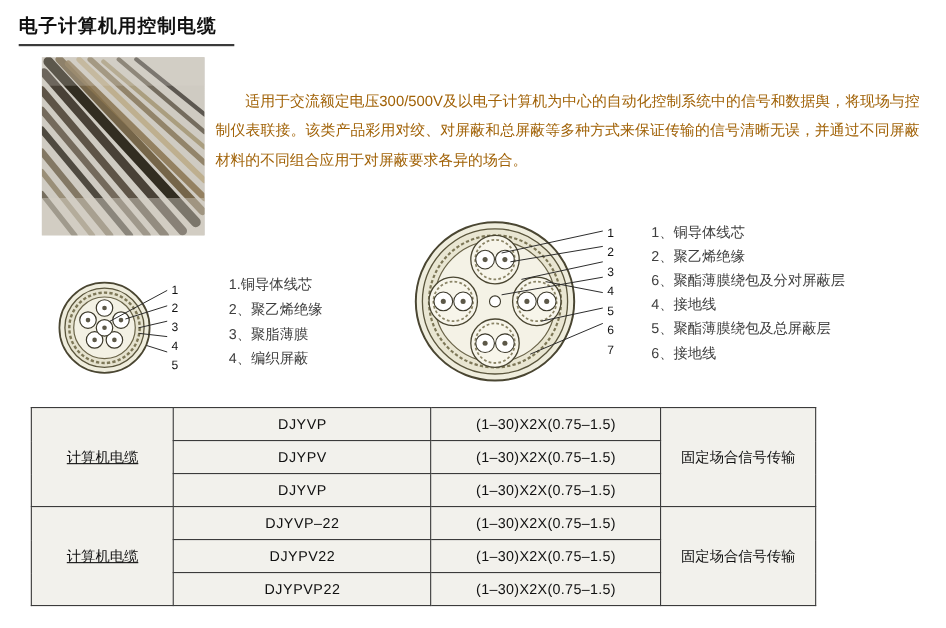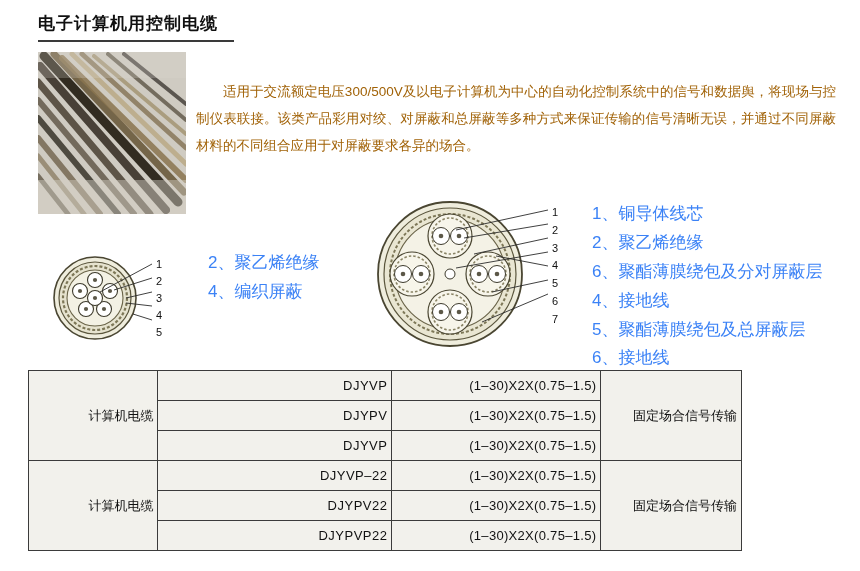--- a/index.html
+++ b/index.html
@@ -12,21 +12,21 @@
     height: 571px;
     position: relative;
     font-family: "Liberation Sans", sans-serif;
     color: #1a1a1a;
     overflow: hidden;
   }
 
   
   #title-bar {
     position: absolute;
-    left: 38px;
+    left: 17px;
     top: 12px;
     width: 812px;
   }
   #title-text {
     font-size: 17px;
     font-weight: bold;
     letter-spacing: 1px;
     color: #111;
     padding-bottom: 5px;
   }
@@ -62,23 +62,23 @@
 
   
   .diagram-wrap { position: absolute; }
 
   
   #diagram-left { left: 40px; top: 240px; width: 320px; height: 115px; }
   #diagram-right { left: 370px; top: 196px; width: 470px; height: 160px; }
 
   .legend-list {
     position: absolute;
-    font-size: 17px;
+    font-size: 13px;
     line-height: 1.72;
-    color: #3b82f6;
+    color: #404040;
     white-space: nowrap;
   }
 
   .num-col {
     position: absolute;
     font-size: 11px;
     line-height: 1.55;
     color: #111;
     text-align: left;
   }
@@ -89,26 +89,26 @@
     left: 28px;
     top: 370px;
     width: 714px;
     border-collapse: collapse;
     background: #f2f1ec;
     font-size: 13px;
   }
   #spec-table td {
     border: 1px solid #3b3b3b;
     height: 29px;
-    text-align: right;
+    text-align: center;
     vertical-align: middle;
     color: #111;
     padding: 0 4px;
   }
-  #spec-table td.name-cell { width: 128px; }
+  #spec-table td.name-cell { width: 128px; text-decoration: underline; }
   #spec-table td.model-cell { width: 236px; letter-spacing: .5px; }
   #spec-table td.spec-cell { width: 208px; letter-spacing: .3px; }
   #spec-table td.use-cell { width: 140px; }
 </style>
 </head>
 <body>
 
 <div id="title-bar">
   <div id="title-text">电子计算机用控制电缆</div>
   <div id="title-rule"></div>
@@ -178,21 +178,23 @@
 
   <div class="num-col" style="left:116px; top:16px;">
     <div>1</div>
     <div>2</div>
     <div>3</div>
     <div>4</div>
     <div>5</div>
   </div>
 
   <div class="legend-list" style="left:168px; top:8px;">
+    <div>1.铜导体线芯</div>
     <div>2、聚乙烯绝缘</div>
+    <div>3、聚脂薄膜</div>
     <div>4、编织屏蔽</div>
   </div>
 </div>
 
 <div id="diagram-right" class="diagram-wrap">
   <svg width="200" height="160" viewBox="0 0 200 160">
 
     <circle cx="80" cy="78" r="72" fill="#efeddd" stroke="#4a4632" stroke-width="1.8"></circle>
     <circle cx="80" cy="78" r="66" fill="#e9e6d2" stroke="#5a553c" stroke-width="1.2"></circle>
     <circle cx="80" cy="78" r="60" fill="none" stroke="#7d7757" stroke-width="2" stroke-dasharray="3 2"></circle>

